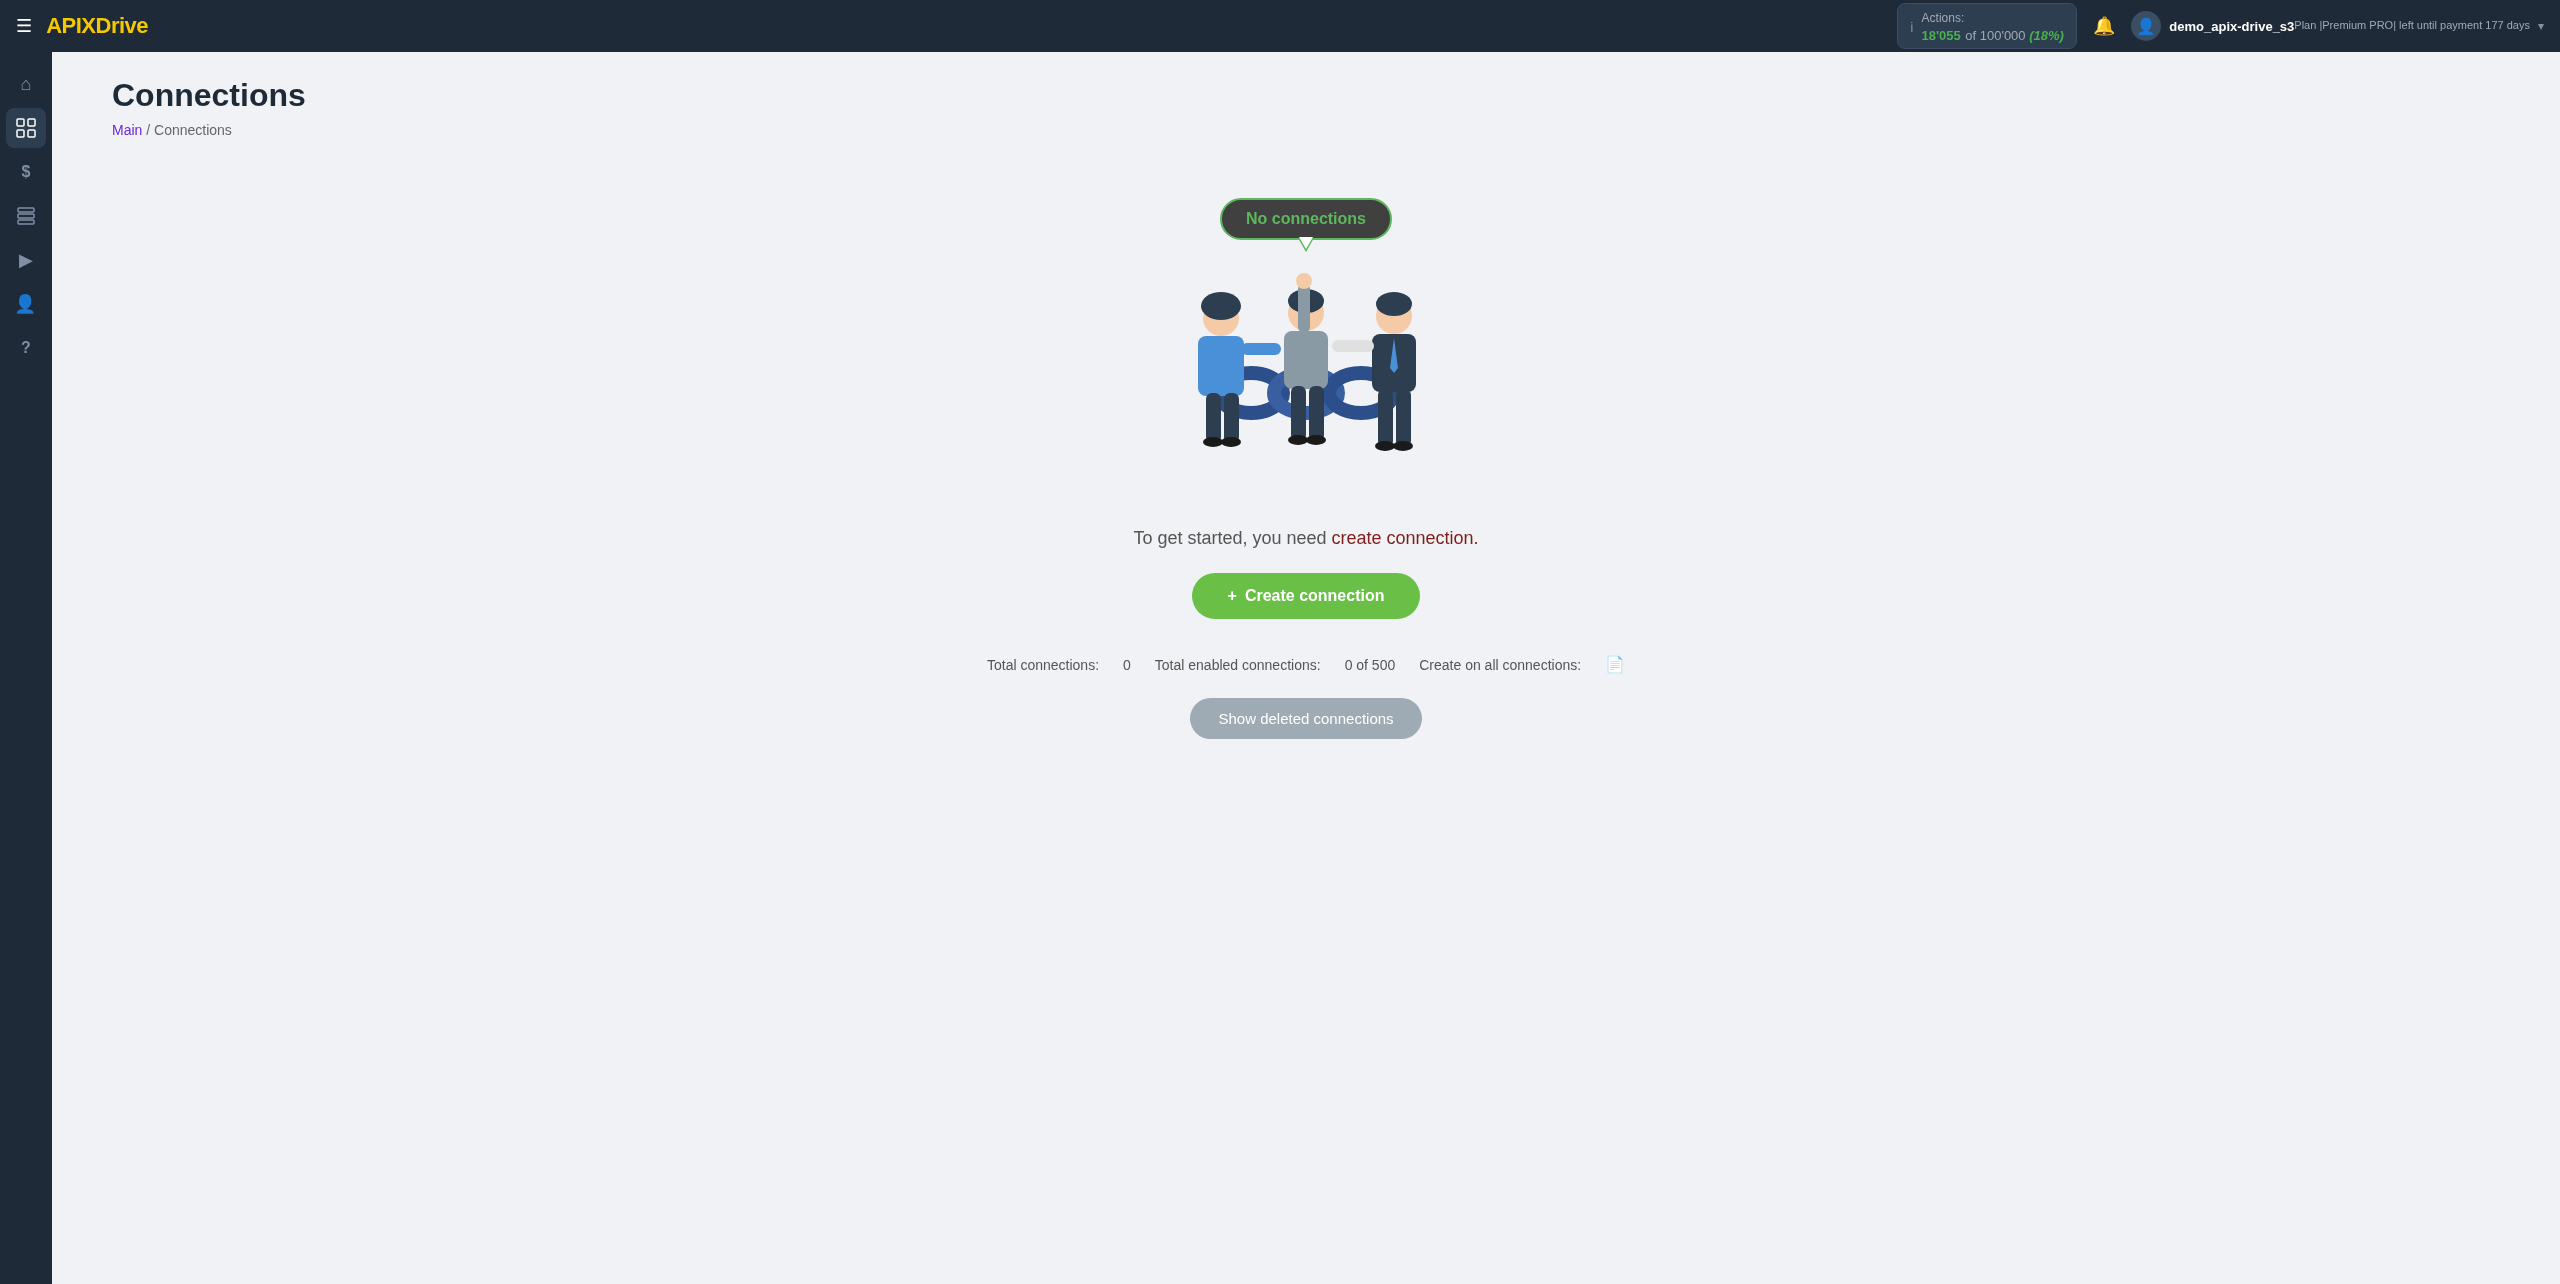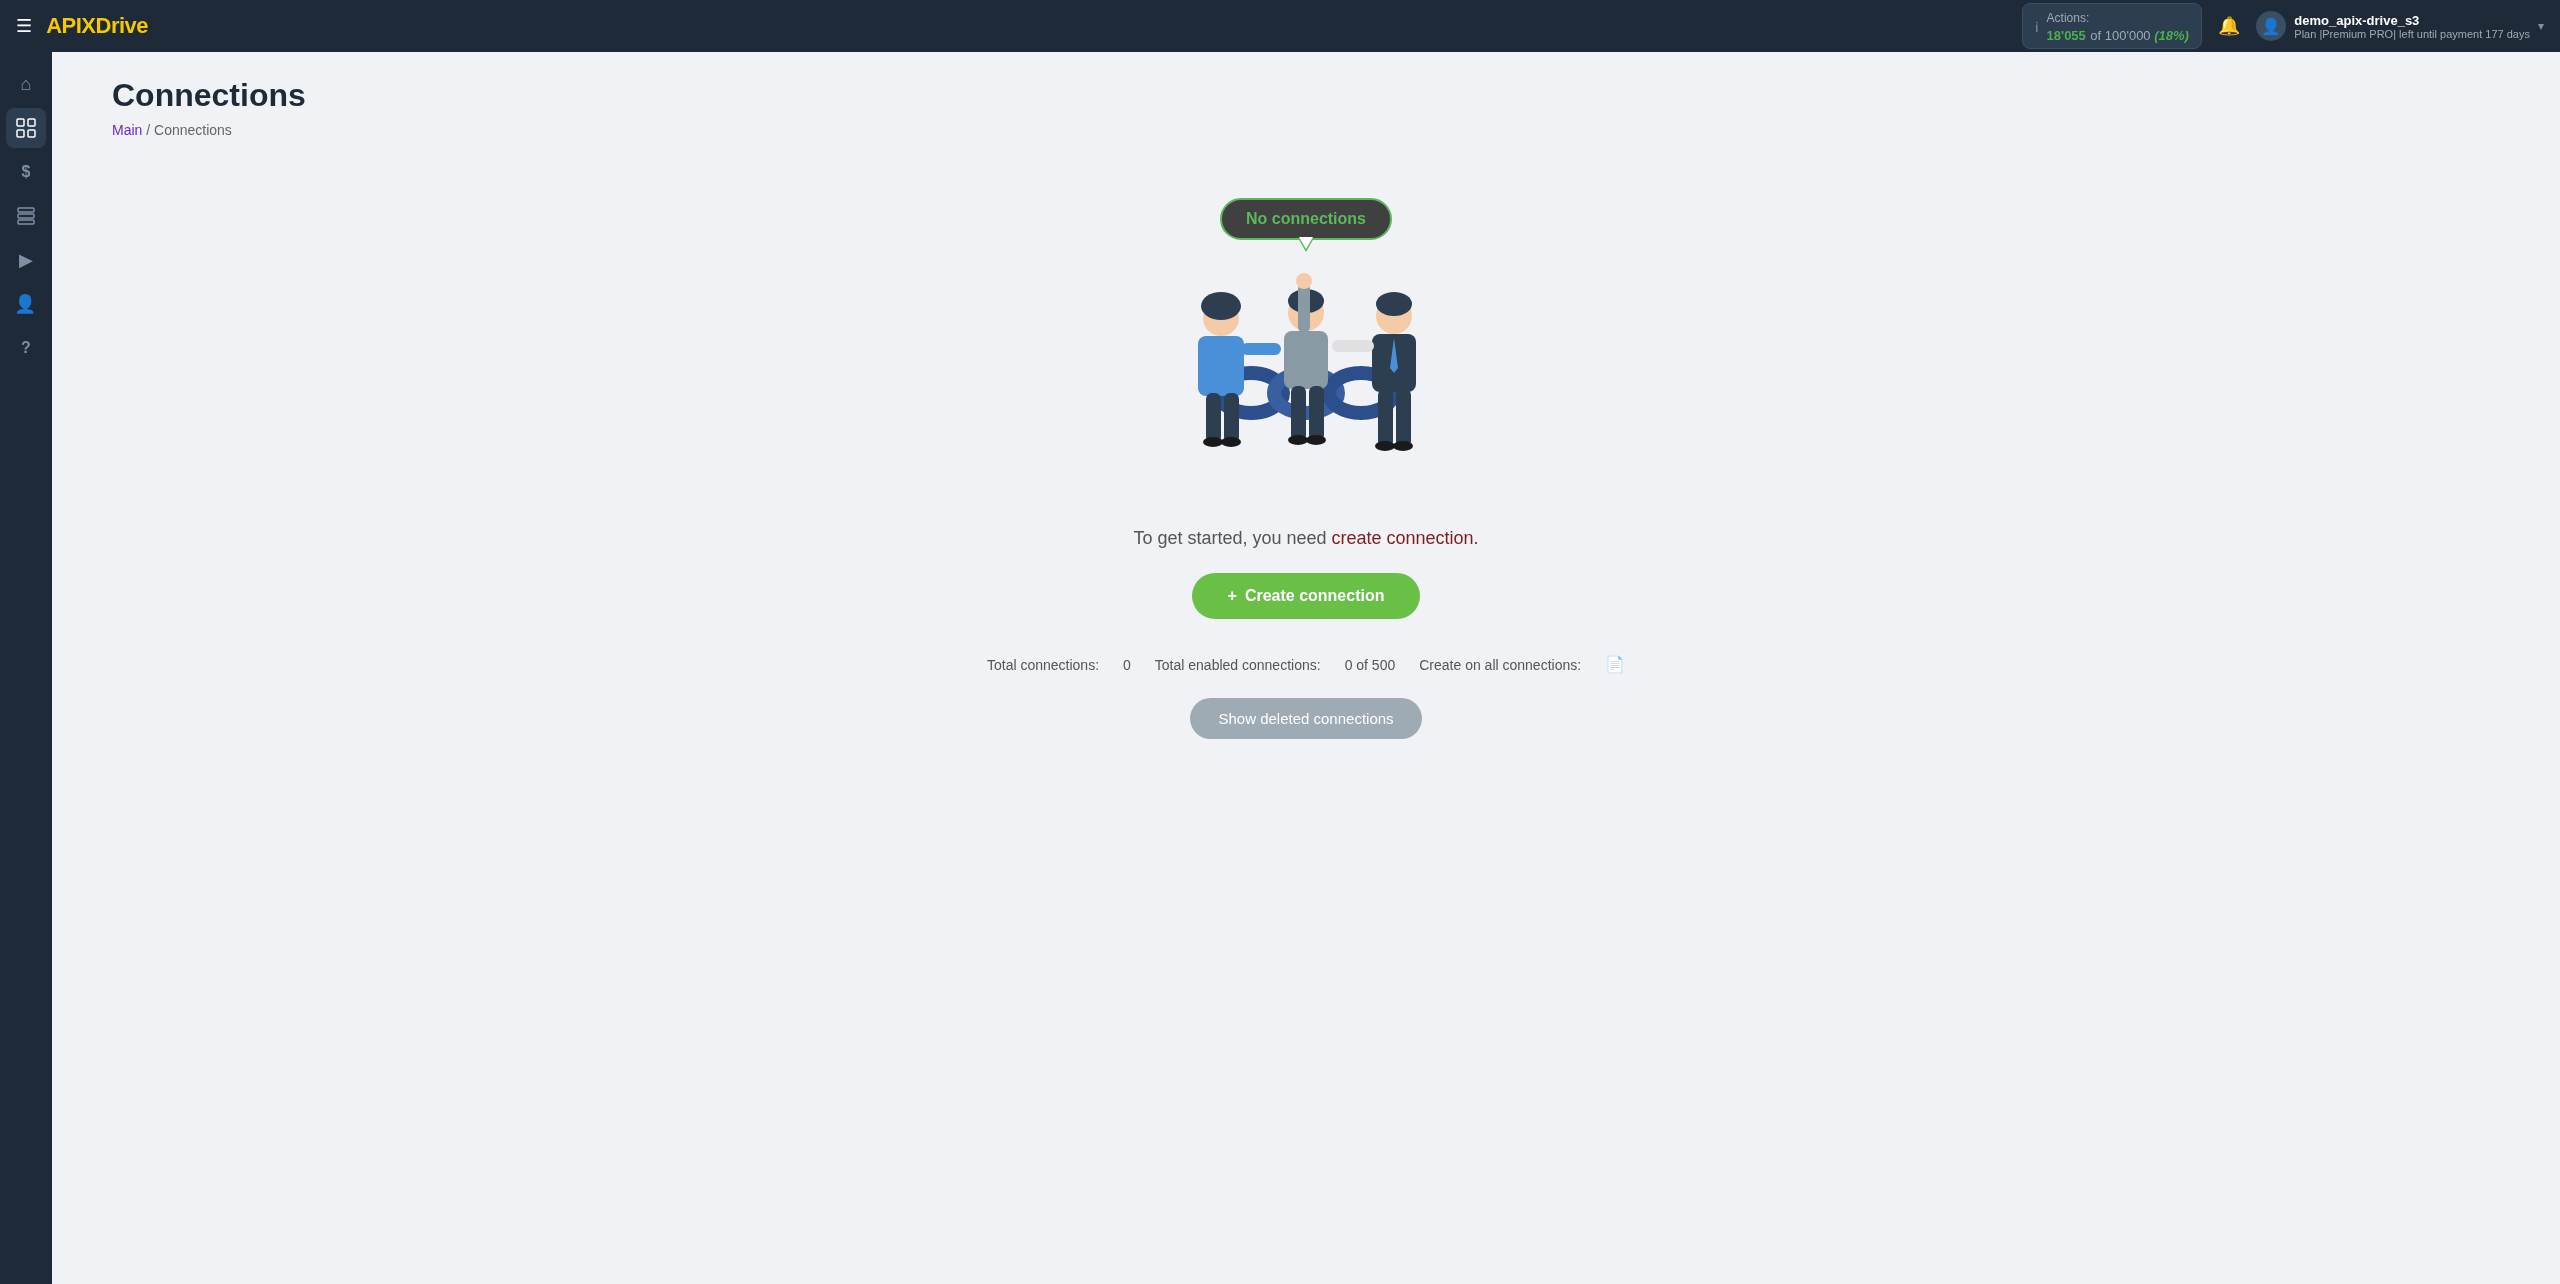--- a/index.html
+++ b/index.html
@@ -83,21 +83,21 @@
       background: #3a4f63;
       border-radius: 50%;
       display: flex;
       align-items: center;
       justify-content: center;
       color: #7f8fa4;
       font-size: 16px;
     }
     .user-details {
       display: flex;
-      flex-direction: column;
+      flex-direction: row;
     }
     .user-name {
       font-size: 13px;
       color: #fff;
       font-weight: 600;
     }
     .user-plan {
       font-size: 11px;
       color: #a0aab4;
     }

